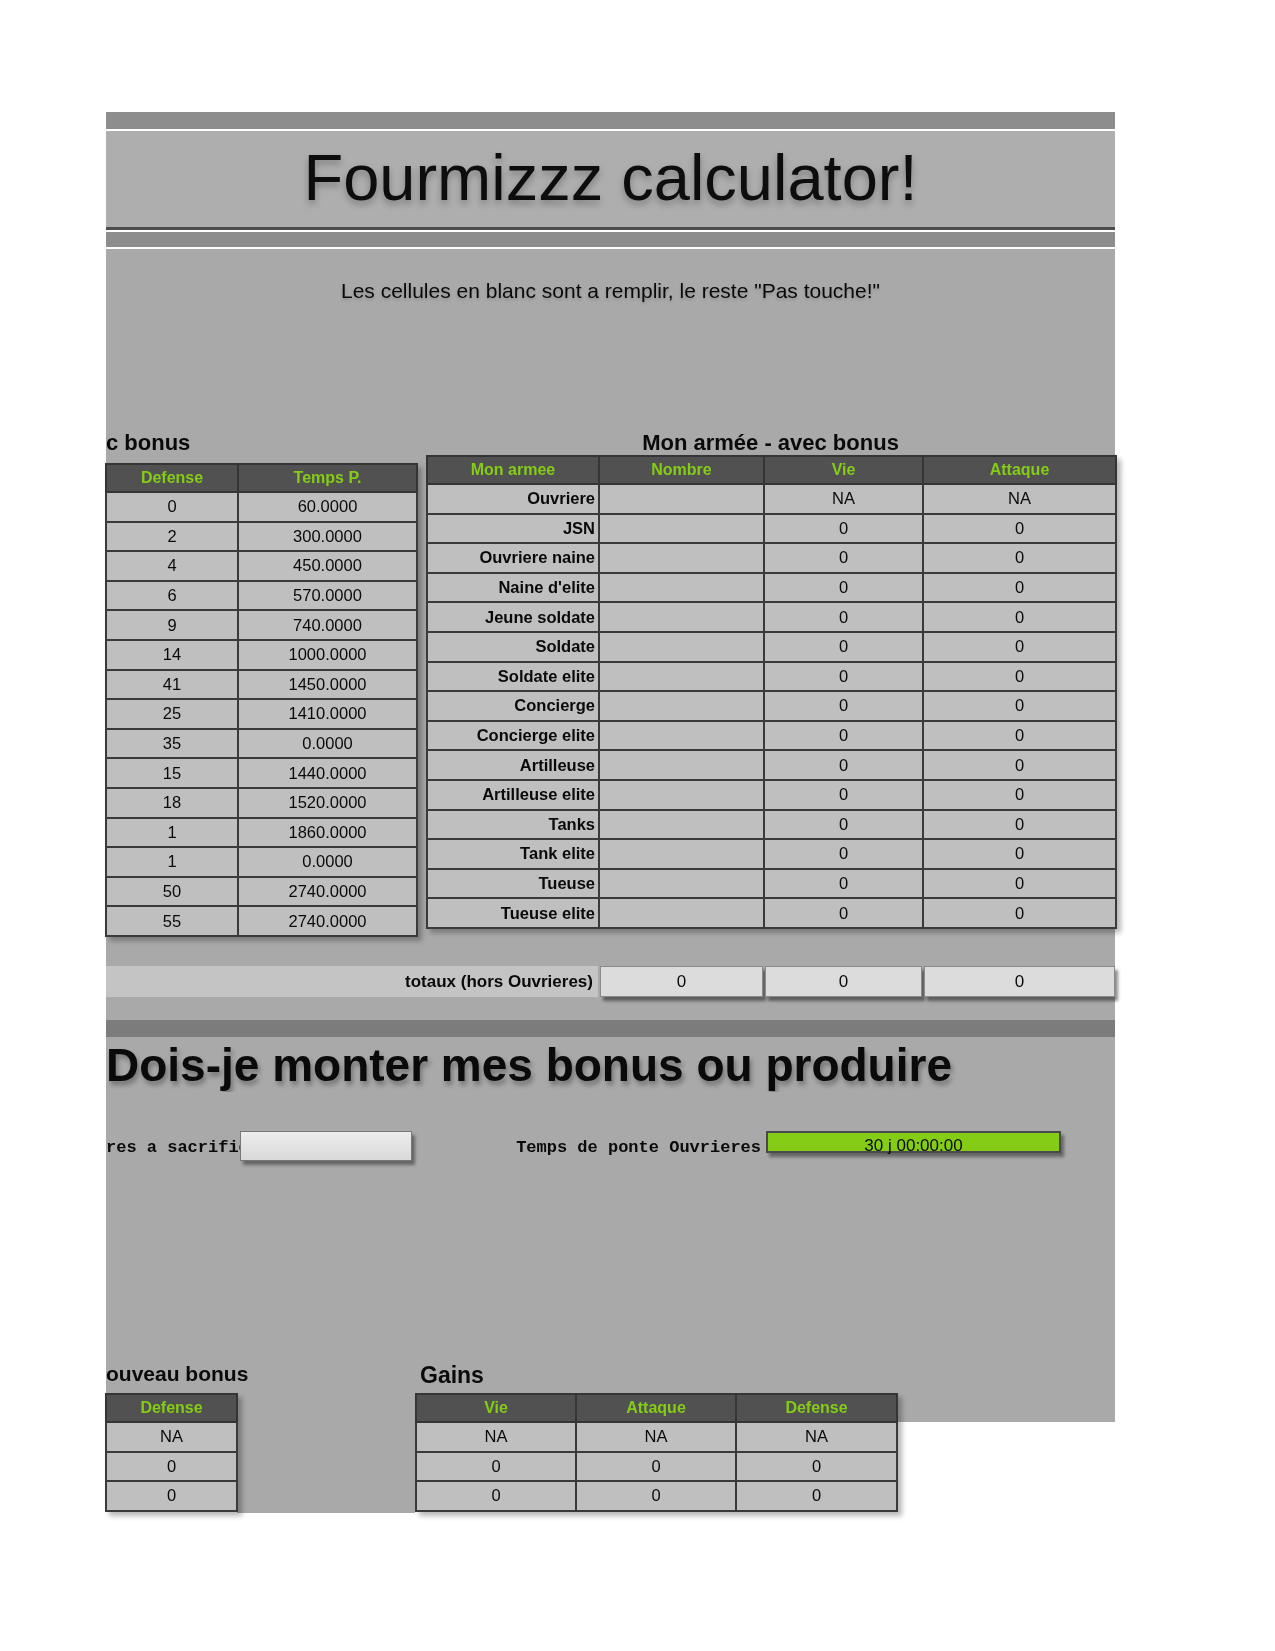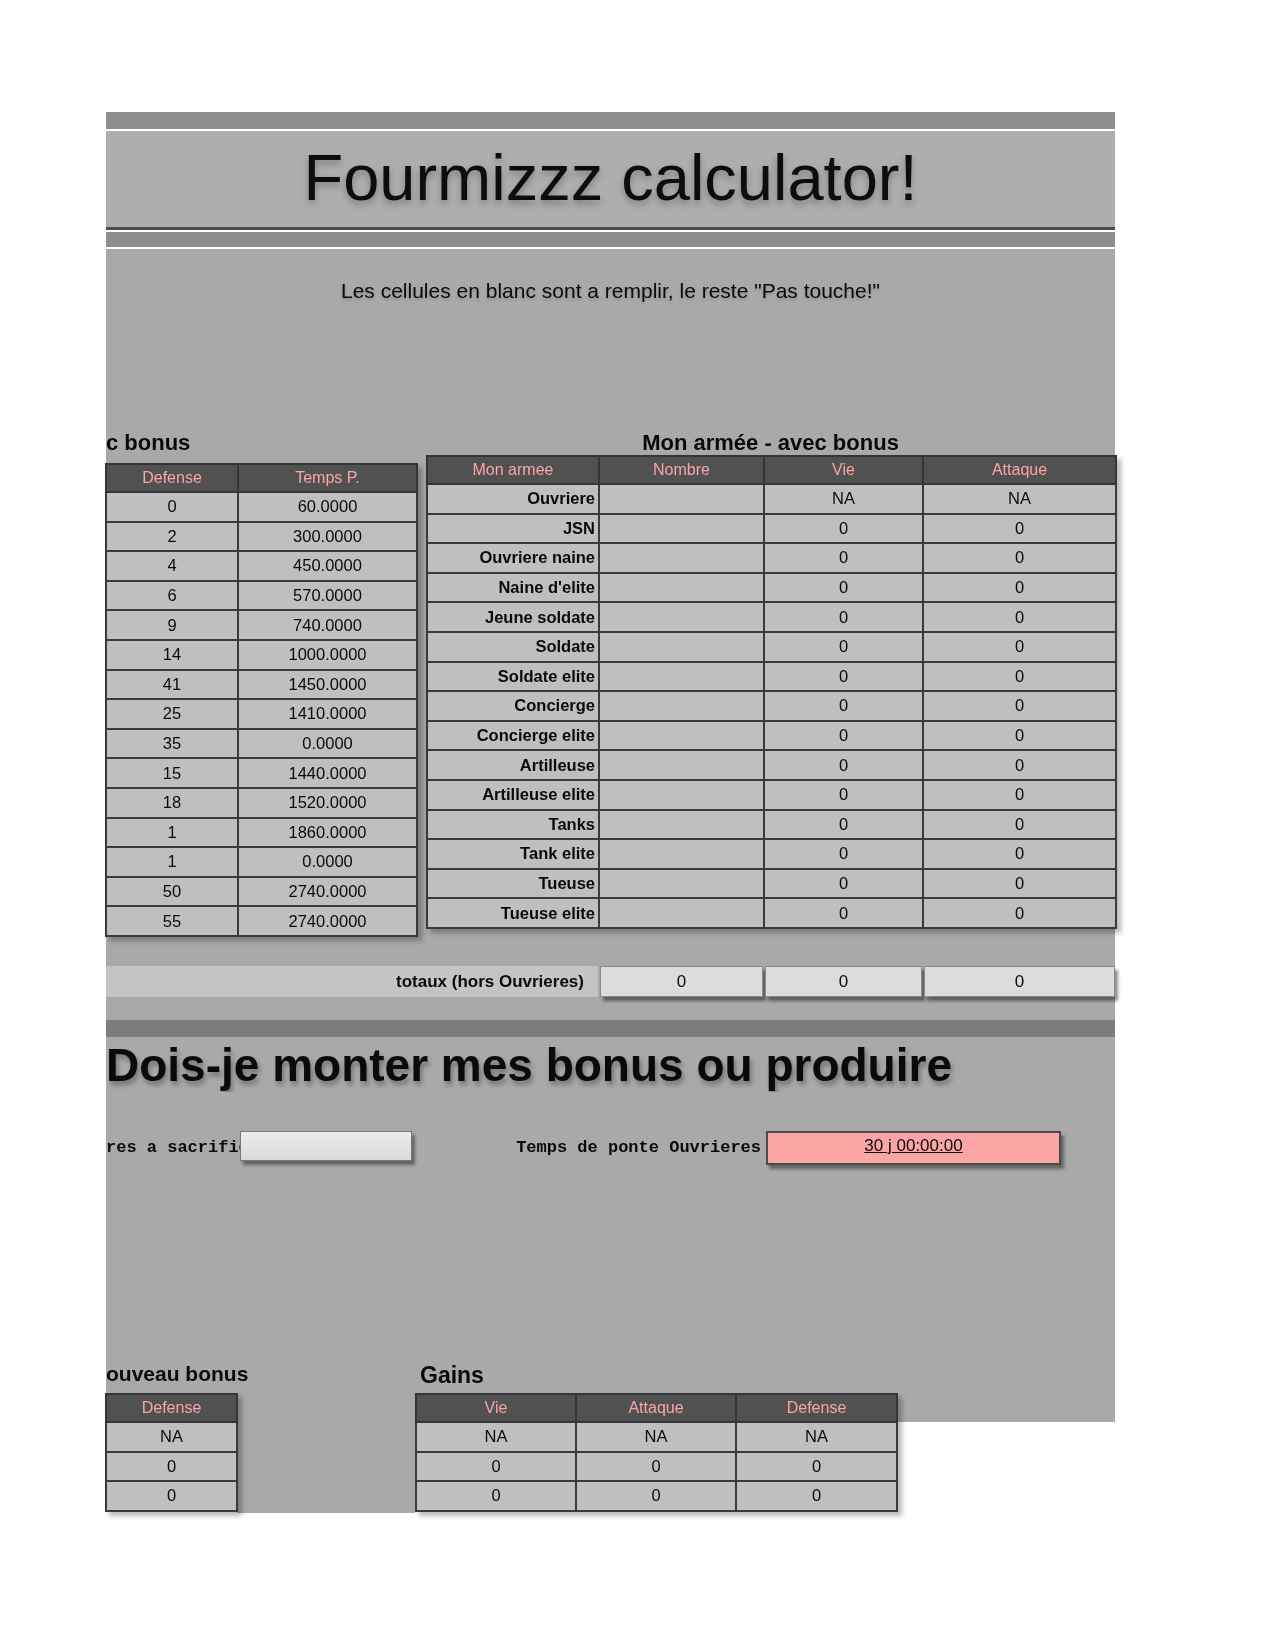--- a/index.html
+++ b/index.html
@@ -24,21 +24,21 @@
   .subtitle{
     position:absolute;left:0;top:30px;width:100%;text-align:center;
     font-size:21px;font-weight:normal;text-shadow:0 2px 3px rgba(0,0,0,0.18);
   }
   .heading{font-size:22px;font-weight:bold;white-space:nowrap;}
   .bonus-heading{position:absolute;left:0;top:181px;}
   .army-heading{position:absolute;left:320px;top:181px;width:689px;text-align:center;}
 
   table.sheet{border-collapse:collapse;table-layout:fixed;box-shadow:4px 4px 5px rgba(0,0,0,0.28);}
   table.sheet th{
-    background:#515151;color:#fca5a5;font-size:16px;font-weight:normal;
+    background:#515151;color:#84cc16;font-size:16px;font-weight:bold;
     border:2px solid #353535;height:26px;padding:0 2px;
   }
   table.sheet td{
     background:#bfbfbf;border:2px solid #3a3a3a;height:27.6px;
     font-size:16.5px;padding:0 3px;overflow:hidden;white-space:nowrap;
   }
   td.num{text-align:center;}
   td.name{text-align:right;font-weight:bold;font-size:15.5px;}
   td.fill{background:linear-gradient(#e9e9e9,#d7d7d7);}
 
@@ -50,21 +50,21 @@
   .army-table col.c-name{width:172px;}
   .army-table col.c-nombre{width:165px;}
   .army-table col.c-vie{width:159px;}
   .army-table col.c-att{width:193px;}
 
   .totals-strip{
     position:absolute;left:0;top:717px;width:492px;height:31px;background:#c4c4c4;
     text-align:right;font-size:17px;font-weight:bold;line-height:31px;
     padding:0;box-sizing:border-box;white-space:nowrap;
   }
-  .totals-strip span{padding-right:14px;margin-left:16px;}
+  .totals-strip span{padding-right:5px;margin-left:16px;}
   .total-cell{
     position:absolute;top:717px;height:31px;background:#dcdcdc;
     border:1px solid #8a8a8a;box-sizing:border-box;
     text-align:center;font-size:17px;line-height:29px;
     box-shadow:3px 4px 3px rgba(0,0,0,0.45);
   }
   .total-nombre{left:494px;width:163px;}
   .total-vie{left:659px;width:157px;}
   .total-attaque{left:818px;width:191px;}
 
@@ -79,25 +79,24 @@
     text-align:right;white-space:nowrap;font-family:Liberation Mono, monospace;
   }
   .sac-label{left:0;top:884px;width:119px;}
   .ponte-label{left:330px;top:884px;width:325px;}
   .sac-input{
     position:absolute;left:134px;top:882px;width:172px;height:30px;
     background:linear-gradient(#ededed,#d9d9d9);border:1px solid #777;
     box-sizing:border-box;box-shadow:3px 4px 3px rgba(0,0,0,0.4);
   }
   .ponte-value{
-    position:absolute;left:660px;top:882px;width:295px;height:34px;
-    background:#fca5a5;border:2px solid #4a4a4a;box-sizing:border-box;
+    position:absolute;left:660px;top:882px;width:295px;height:22px;
+    background:#84cc16;border:2px solid #4a4a4a;box-sizing:border-box;
     text-align:center;font-size:17px;line-height:26px;
     box-shadow:3px 4px 3px rgba(0,0,0,0.4);
-    text-decoration:underline;
   }
 
   .nb-heading{position:absolute;left:106px;top:1362px;font-size:21px;}
   .gains-heading{position:absolute;left:420px;top:1362px;font-size:23px;}
   .between-strip{position:absolute;left:237px;top:1420px;width:178px;height:93px;background:#a9a9a9;}
   .nb-table{position:absolute;left:105px;top:1393px;width:133px;}
   .gains-table{position:absolute;left:415px;top:1393px;width:481px;}
   .nb-table td,.gains-table td{height:26px;background:#c2c2c2;text-align:center;}
   .nb-table th,.gains-table th{height:25px;}
 </style>

